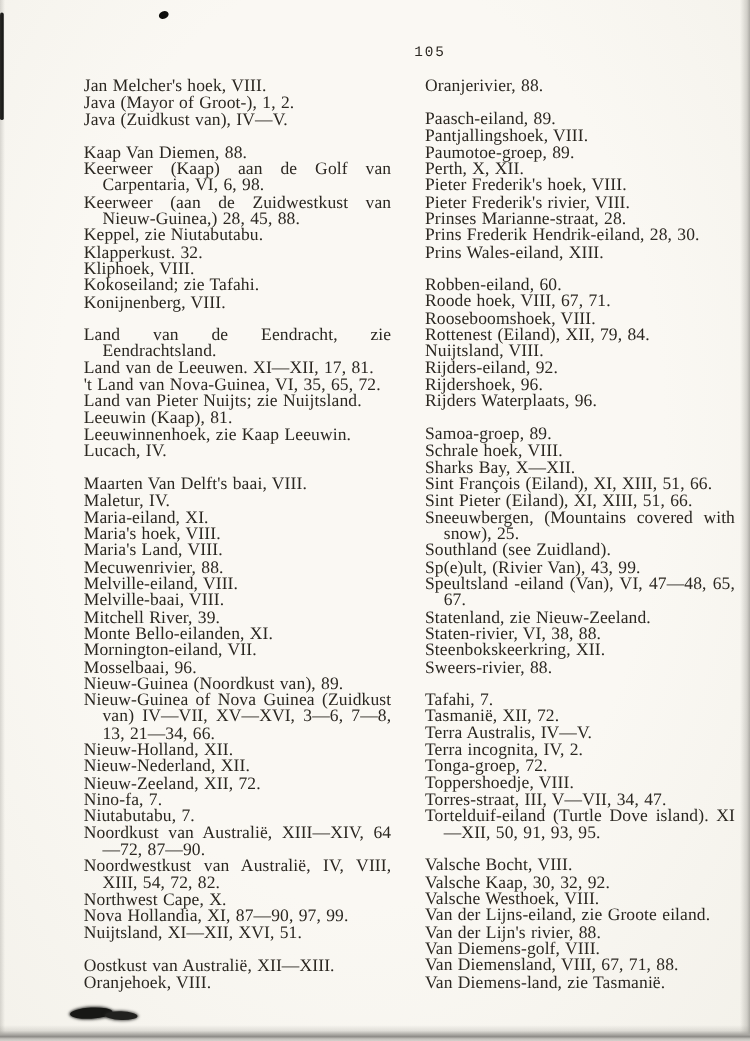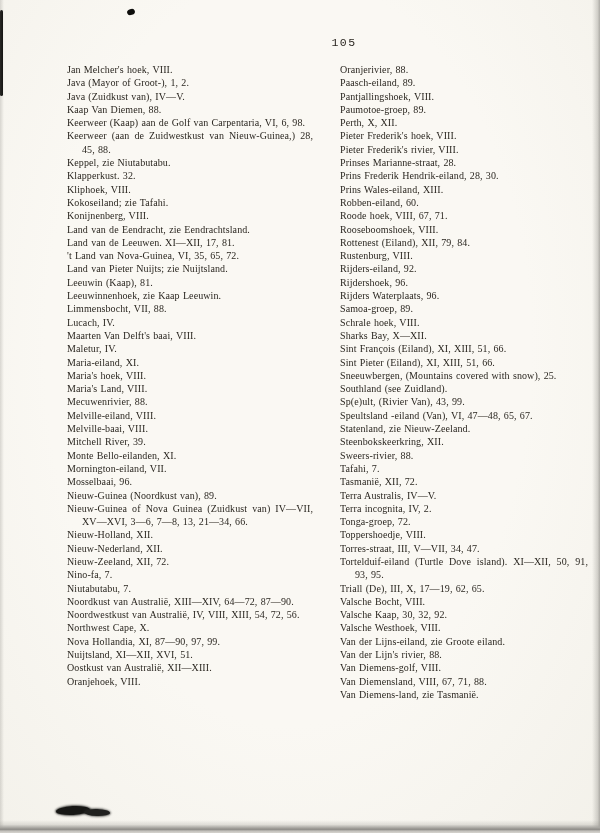--- a/index.html
+++ b/index.html
@@ -16,32 +16,32 @@
   .page-number {
     position:absolute; top:36px; left:0; width:100%;
     text-align:center;
     font-family:Liberation Mono, monospace;
     font-size:11.5px; letter-spacing:1.5px;margin-left:44px;
   }
 
   .col {
     position:absolute; top:63px;
     font-family:"Liberation Serif","DejaVu Serif",serif;
-    font-size:10px; line-height:13.3px;
+    font-size:14px; line-height:13.3px;
     text-align:justify;
   }
   .col-left  { left:67px;  width:246px; }
   .col-right { left:340px; width:248px; }
 
   .entry {
     position:relative;
     padding-left:15px; text-indent:-15px;
     word-spacing:0.6px; letter-spacing:0.1px;
   }
-  .entry.gap { }
+  .entry.gap { margin-top:13px; }
 
   .mark-dot {
     position:absolute; left:-9px; top:5px;
     width:4px; height:4px; background:#2a2a28; border-radius:50%;
     text-indent:0;
   }
 
   
   .dot-top {
     position:absolute; left:127px; top:9px; width:8px; height:6px;
@@ -99,21 +99,20 @@
       <div class="entry">Klapperkust. 32.</div>
       <div class="entry">Kliphoek, VIII.</div>
       <div class="entry">Kokoseiland; zie Tafahi.</div>
       <div class="entry">Konijnenberg, VIII.</div>
       <div class="entry gap">Land van de Eendracht, zie Eendrachtsland.</div>
       <div class="entry">Land van de Leeuwen. XI—XII, 17, 81.</div>
       <div class="entry">'t Land van Nova-Guinea, VI, 35, 65, 72.</div>
       <div class="entry">Land van Pieter Nuijts; zie Nuijtsland.</div>
       <div class="entry">Leeuwin (Kaap), 81.</div>
       <div class="entry">Leeuwinnenhoek, zie Kaap Leeuwin.</div>
-      <div class="entry">Limmensbocht, VII, 88.</div>
       <div class="entry">Lucach, IV.</div>
       <div class="entry gap">Maarten Van Delft's baai, VIII.</div>
       <div class="entry">Maletur, IV.</div>
       <div class="entry">Maria-eiland, XI.</div>
       <div class="entry">Maria's hoek, VIII.</div>
       <div class="entry">Maria's Land, VIII.</div>
       <div class="entry">Mecuwenrivier, 88.</div>
       <div class="entry">Melville-eiland, VIII.</div>
       <div class="entry">Melville-baai, VIII.</div>
       <div class="entry">Mitchell River, 39.</div>
@@ -121,21 +120,21 @@
       <div class="entry">Mornington-eiland, VII.</div>
       <div class="entry">Mosselbaai, 96.</div>
       <div class="entry">Nieuw-Guinea (Noordkust van), 89.</div>
       <div class="entry">Nieuw-Guinea of Nova Guinea (Zuidkust van) IV—VII, XV—XVI, 3—6, 7—8, 13, 21—34, 66.</div>
       <div class="entry">Nieuw-Holland, XII.</div>
       <div class="entry">Nieuw-Nederland, XII.</div>
       <div class="entry">Nieuw-Zeeland, XII, 72.</div>
       <div class="entry">Nino-fa, 7.</div>
       <div class="entry">Niutabutabu, 7.</div>
       <div class="entry">Noordkust van Australië, XIII—XIV, 64—72, 87—90.</div>
-      <div class="entry">Noordwestkust van Australië, IV, VIII, XIII, 54, 72, 56.</div>
+      <div class="entry">Noordwestkust van Australië, IV, VIII, XIII, 54, 72, 82.</div>
       <div class="entry">Northwest Cape, X.</div>
       <div class="entry">Nova Hollandia, XI, 87—90, 97, 99.</div>
       <div class="entry">Nuijtsland, XI—XII, XVI, 51.</div>
       <div class="entry gap">Oostkust van Australië, XII—XIII.</div>
       <div class="entry">Oranjehoek, VIII.</div>
     </div>
   <div class="col col-right">
       <div class="entry">Oranjerivier, 88.</div>
       <div class="entry gap">Paasch-eiland, 89.</div>
       <div class="entry">Pantjallingshoek, VIII.</div>
@@ -143,45 +142,45 @@
       <div class="entry">Perth, X, XII.</div>
       <div class="entry">Pieter Frederik's hoek, VIII.</div>
       <div class="entry">Pieter Frederik's rivier, VIII.</div>
       <div class="entry">Prinses Marianne-straat, 28.</div>
       <div class="entry">Prins Frederik Hendrik-eiland, 28, 30.</div>
       <div class="entry">Prins Wales-eiland, XIII.</div>
       <div class="entry gap">Robben-eiland, 60.</div>
       <div class="entry">Roode hoek, VIII, 67, 71.</div>
       <div class="entry">Rooseboomshoek, VIII.</div>
       <div class="entry">Rottenest (Eiland), XII, 79, 84.</div>
-      <div class="entry">Rustenburg, VIII.</div>
+      <div class="entry">Nuijtsland, VIII.</div>
       <div class="entry">Rijders-eiland, 92.</div>
       <div class="entry">Rijdershoek, 96.</div>
       <div class="entry">Rijders Waterplaats, 96.</div>
       <div class="entry gap">Samoa-groep, 89.</div>
       <div class="entry">Schrale hoek, VIII.</div>
       <div class="entry">Sharks Bay, X—XII.</div>
       <div class="entry">Sint François (Eiland), XI, XIII, 51, 66.</div>
       <div class="entry">Sint Pieter (Eiland), XI, XIII, 51, 66.</div>
       <div class="entry">Sneeuwbergen, (Mountains covered with snow), 25.</div>
       <div class="entry">Southland (see Zuidland).</div>
       <div class="entry">Sp(e)ult, (Rivier Van), 43, 99.</div>
       <div class="entry">Speultsland -eiland (Van), VI, 47—48, 65, 67.</div>
       <div class="entry">Statenland, zie Nieuw-Zeeland.</div>
+      <div class="entry">Staten-rivier, VI, 38, 88.</div>
       <div class="entry">Steenbokskeerkring, XII.</div>
       <div class="entry">Sweers-rivier, 88.</div>
       <div class="entry gap">Tafahi, 7.</div>
       <div class="entry">Tasmanië, XII, 72.</div>
       <div class="entry">Terra Australis, IV—V.</div>
       <div class="entry">Terra incognita, IV, 2.</div>
       <div class="entry">Tonga-groep, 72.</div>
       <div class="entry">Toppershoedje, VIII.</div>
       <div class="entry">Torres-straat, III, V—VII, 34, 47.</div>
       <div class="entry">Tortelduif-eiland (Turtle Dove island). XI—XII, 50, 91, 93, 95.</div>
-      <div class="entry">Triall (De), III, X, 17—19, 62, 65.</div>
       <div class="entry gap">Valsche Bocht, VIII.</div>
       <div class="entry">Valsche Kaap, 30, 32, 92.</div>
       <div class="entry">Valsche Westhoek, VIII.</div>
       <div class="entry">Van der Lijns-eiland, zie Groote eiland.</div>
       <div class="entry">Van der Lijn's rivier, 88.</div>
       <div class="entry">Van Diemens-golf, VIII.</div>
       <div class="entry">Van Diemensland, VIII, 67, 71, 88.</div>
       <div class="entry">Van Diemens-land, zie Tasmanië.</div>
     </div>
 

